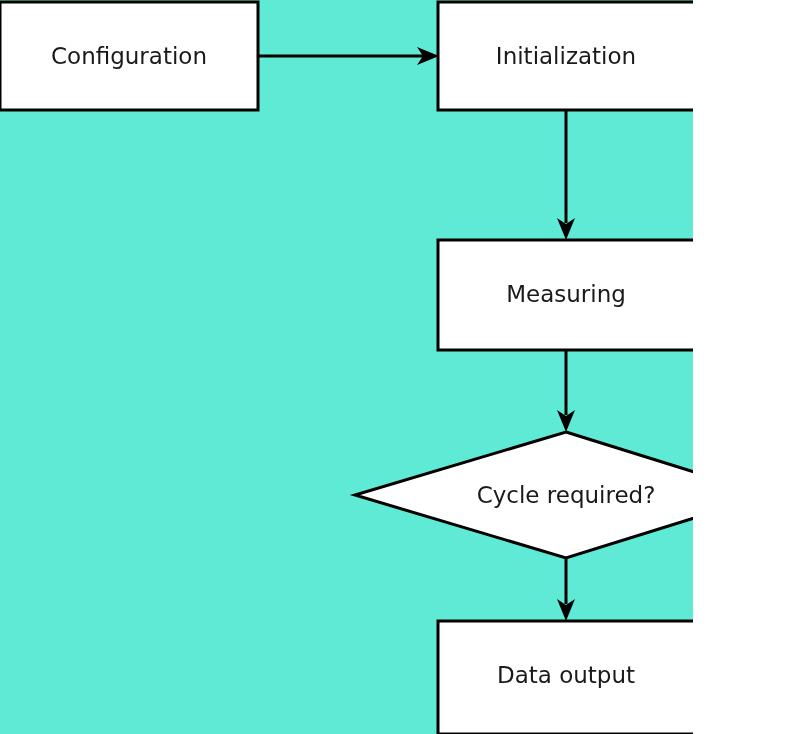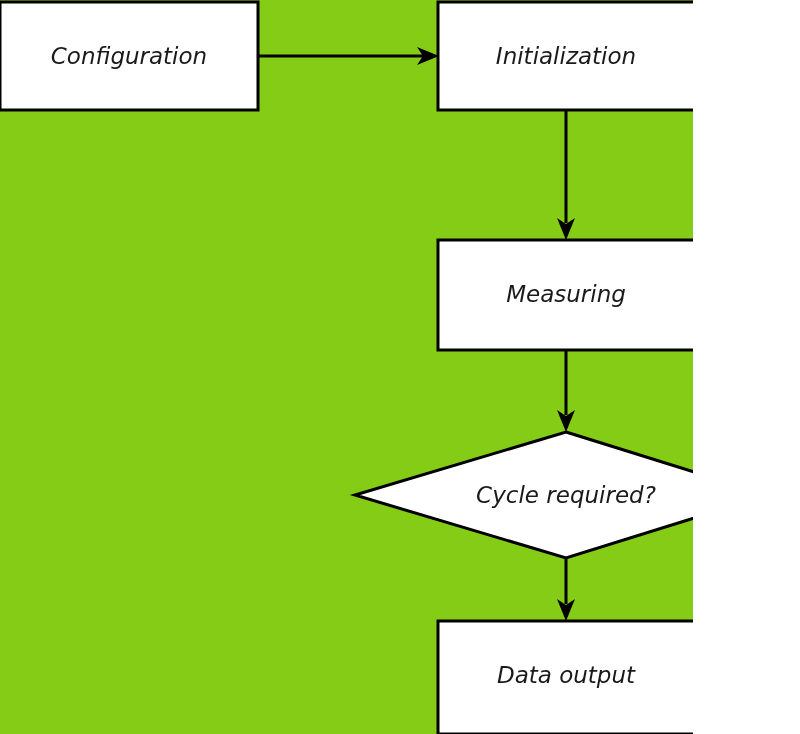--- a/index.html
+++ b/index.html
@@ -8,23 +8,22 @@
     padding: 0;
     background: #ffffff;
   }
   body {
     font-family: "DejaVu Sans", "Liberation Sans", sans-serif;
   }
   #canvas {
     position: relative;
     width: 693px;
     height: 734px;
-    background: #84cc16;
+    background: #5eead4;
     overflow: hidden;
-    font-style: italic;
   }
   #flow-svg {
     position: absolute;
     left: 0;
     top: 0;
     width: 800px;
     height: 734px;
     display: block;
   }
   .node-rect {

